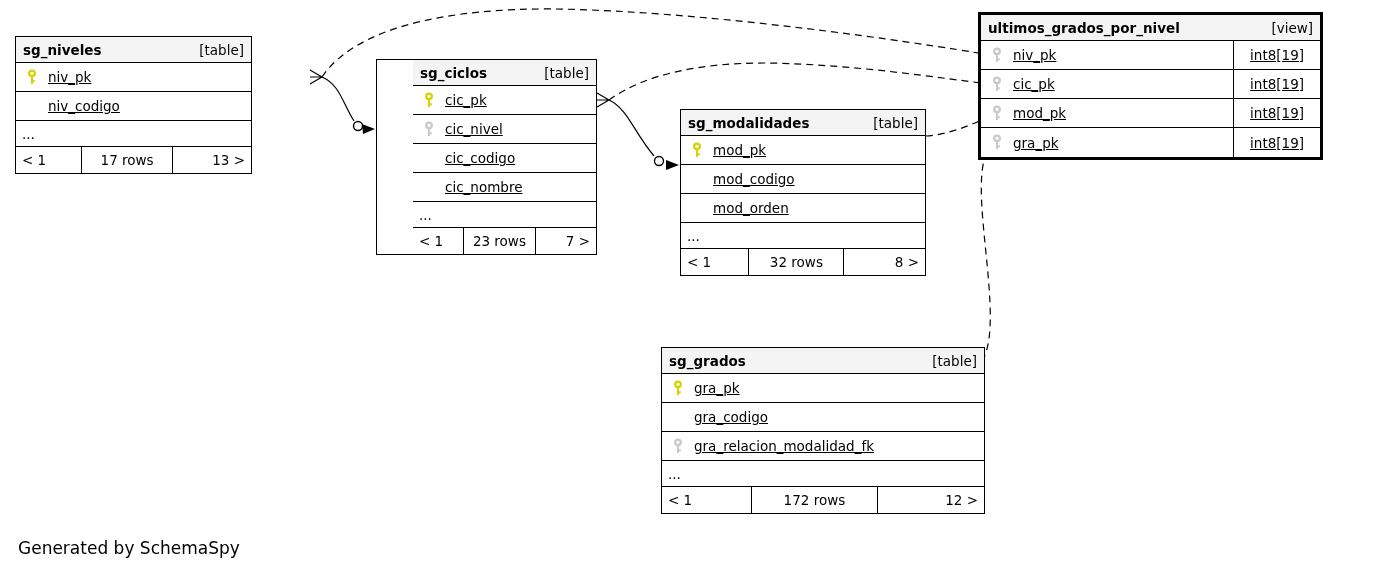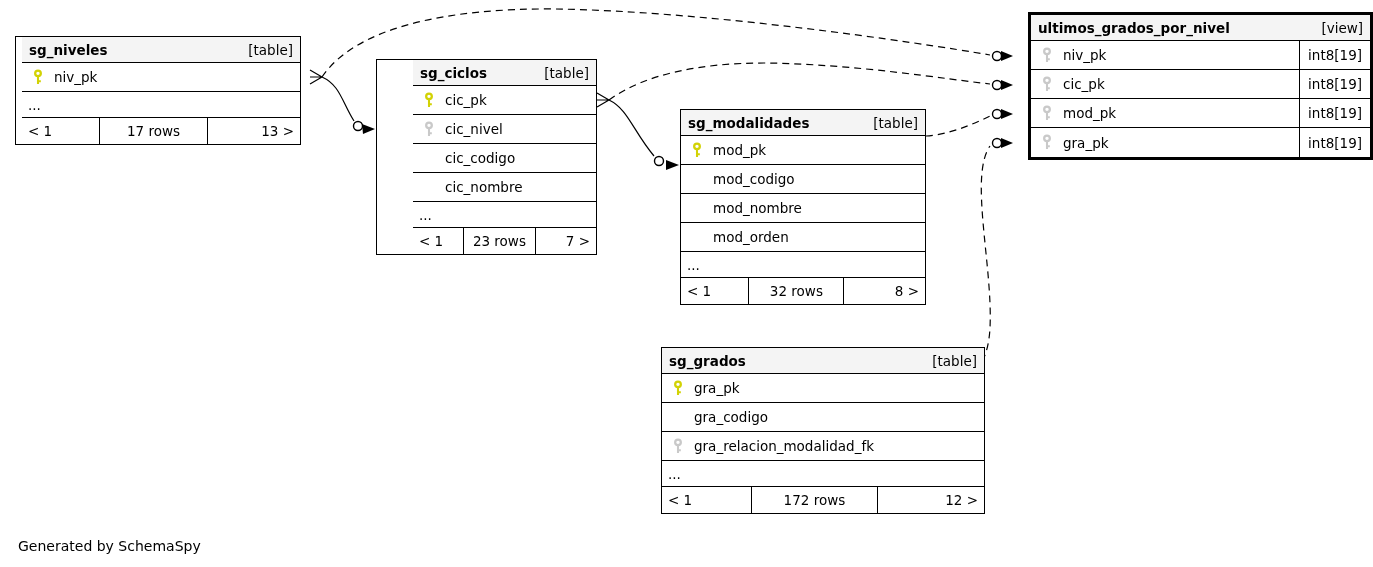--- a/index.html
+++ b/index.html
@@ -35,20 +35,21 @@
   }
   .tbl-name { font-weight: bold; }
   .tbl-kind { font-weight: normal; }
 
   .tbl-row {
     display: flex;
     align-items: center;
     height: 29px;
     border-bottom: 1px solid #000;
     box-sizing: border-box;
+    text-decoration: underline;
   }
   .tbl-row:last-child { border-bottom: none; }
 
   .row-main { display: flex; align-items: center; flex: 1 1 auto; min-width: 0; }
 
   .key {
     display: inline-flex;
     align-items: center;
     justify-content: center;
     width: 13px;
@@ -61,21 +62,21 @@
   .key-empty { color: transparent; }
 
   .col-name { white-space: nowrap; }
 
   .row-type {
     flex: 0 0 66px;
     height: 100%;
     border-left: 1px solid #000;
     display: flex;
     align-items: center;
-    padding: 0 8px;
+    padding: 0 16px;
     box-sizing: border-box;
     white-space: nowrap;
   }
 
   .tbl-dots {
     height: 26px;
     display: flex;
     align-items: center;
     padding-left: 6px;
     border-bottom: 1px solid #000;
@@ -105,21 +106,21 @@
   .edge-solid  { fill: none; stroke: #000; stroke-width: 1.2px; }
   .edge-dashed { fill: none; stroke: #000; stroke-width: 1.2px; stroke-dasharray: 7 5; }
   .edge-dot    { fill: #fff; stroke: #000; stroke-width: 1.4px; }
   .edge-arrow  { fill: #000; stroke: none; }
 
   
   #caption {
     position: absolute;
     left: 18px;
     top: 538px;
-    font-size: 14px;
+    font-size: 17px;
   }
 </style>
 </head>
 <body>
 
 <div id="canvas">
 
   <svg id="connectors" viewBox="0 0 1373 567">
 
     <path class="edge-solid" d="M 310 70 L 322 77 M 310 84 L 322 77 M 310 77 L 322 77 M 322 77 C 340 85, 342 102, 354 121"></path>
@@ -140,33 +141,37 @@
 
     <path class="edge-dashed" d="M 926 136 C 946 135, 970 126, 990 116"></path>
     <circle class="edge-dot" cx="997" cy="114" r="4.5"></circle>
     <polygon class="edge-arrow" points="1013,114 1001,109 1001,119"></polygon>
 
     <path class="edge-dashed" d="M 945 388 C 972 384, 988 365, 990 328 C 993 266, 969 176, 990 146"></path>
     <circle class="edge-dot" cx="997" cy="143" r="4.5"></circle>
     <polygon class="edge-arrow" points="1013,143 1001,138 1001,148"></polygon>
   </svg>
 
-  <div class="db-table" style="left:15px; top:36px; width:286px;padding-left:6px;">
+  <div class="db-table" style="left:15px; top:36px; width:237px;">
     <div class="tbl-header">
       <span class="tbl-name">sg_niveles</span>
       <span class="tbl-kind">[table]</span>
     </div>
     <div class="tbl-row">
       <span class="key key-pk">
         <svg width="12" height="17" viewBox="0 0 12 18">
             <circle cx="6" cy="4.6" r="3" fill="none" stroke="currentColor" stroke-width="2.4"></circle>
             <path d="M6 7.6 V16 M6 13 H9" fill="none" stroke="currentColor" stroke-width="2.2"></path>
           </svg>
       </span>
       <span class="col-name">niv_pk</span>
+    </div>
+    <div class="tbl-row">
+      <span class="key key-empty"></span>
+      <span class="col-name">niv_codigo</span>
     </div>
     <div class="tbl-dots">...</div>
     <div class="tbl-footer">
       <div class="cell fleft">&lt; 1</div>
       <div class="cell fmid">17 rows</div>
       <div class="cell fright">13 &gt;</div>
     </div>
   </div>
 
   <div class="db-table" style="left:376px; top:59px; width:221px;padding-left:36px;">
@@ -221,24 +226,20 @@
           </svg>
       </span>
       <span class="col-name">mod_pk</span>
     </div>
     <div class="tbl-row">
       <span class="key key-empty"></span>
       <span class="col-name">mod_codigo</span>
     </div>
     <div class="tbl-row">
       <span class="key key-empty"></span>
-      <span class="col-name">mod_nombre</span>
-    </div>
-    <div class="tbl-row">
-      <span class="key key-empty"></span>
       <span class="col-name">mod_orden</span>
     </div>
     <div class="tbl-dots">...</div>
     <div class="tbl-footer">
       <div class="cell fleft">&lt; 1</div>
       <div class="cell fmid">32 rows</div>
       <div class="cell fright">8 &gt;</div>
     </div>
   </div>
 
@@ -270,21 +271,21 @@
       <span class="col-name">gra_relacion_modalidad_fk</span>
     </div>
     <div class="tbl-dots">...</div>
     <div class="tbl-footer">
       <div class="cell fleft">&lt; 1</div>
       <div class="cell fmid">172 rows</div>
       <div class="cell fright">12 &gt;</div>
     </div>
   </div>
 
-  <div class="db-table view" style="left:1028px; top:12px; width:345px;">
+  <div class="db-table view" style="left:978px; top:12px; width:345px;">
     <div class="tbl-header">
       <span class="tbl-name">ultimos_grados_por_nivel</span>
       <span class="tbl-kind">[view]</span>
     </div>
     <div class="tbl-row">
       <div class="row-main">
         <span class="key key-fk">
           <svg width="12" height="17" viewBox="0 0 12 18">
               <circle cx="6" cy="4.6" r="3" fill="none" stroke="currentColor" stroke-width="2.4"></circle>
               <path d="M6 7.6 V16 M6 13 H9" fill="none" stroke="currentColor" stroke-width="2.2"></path>

